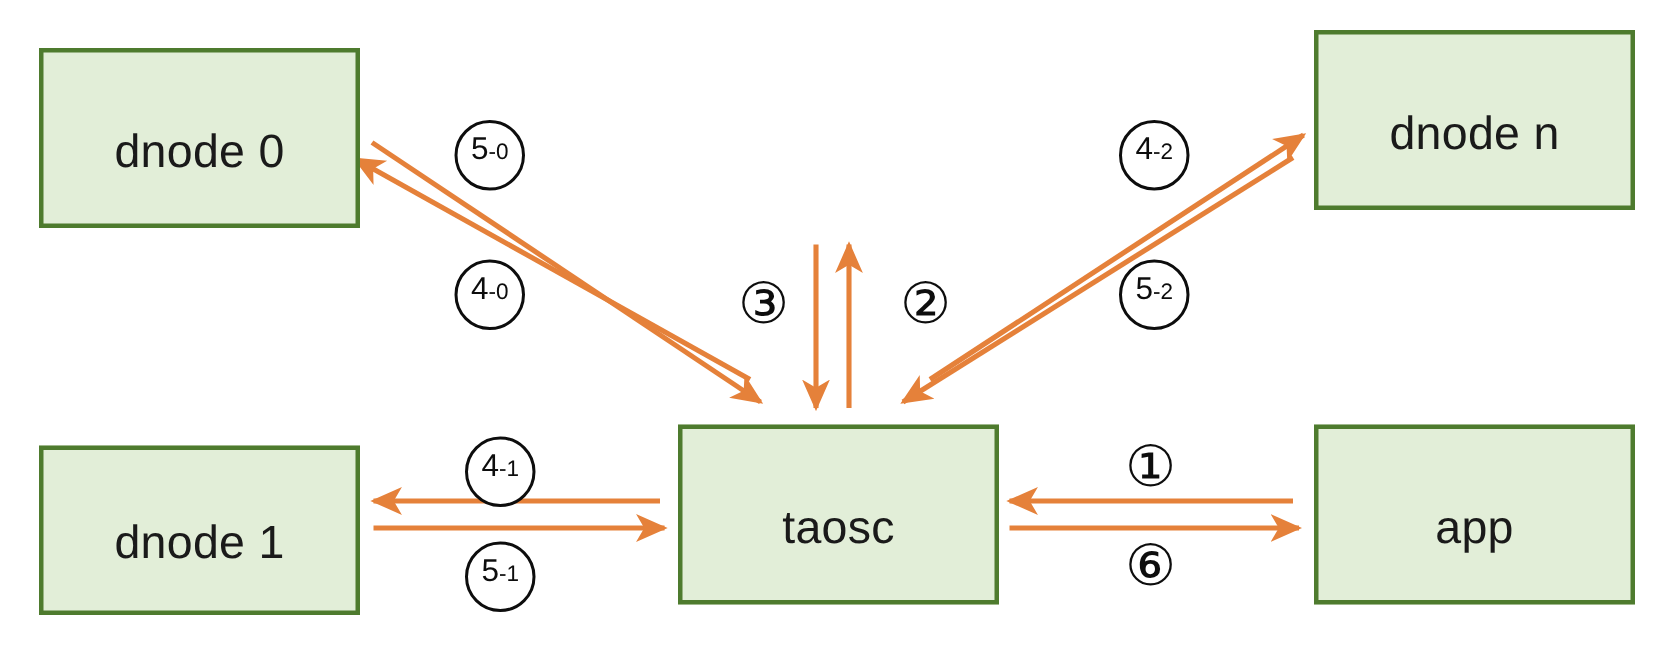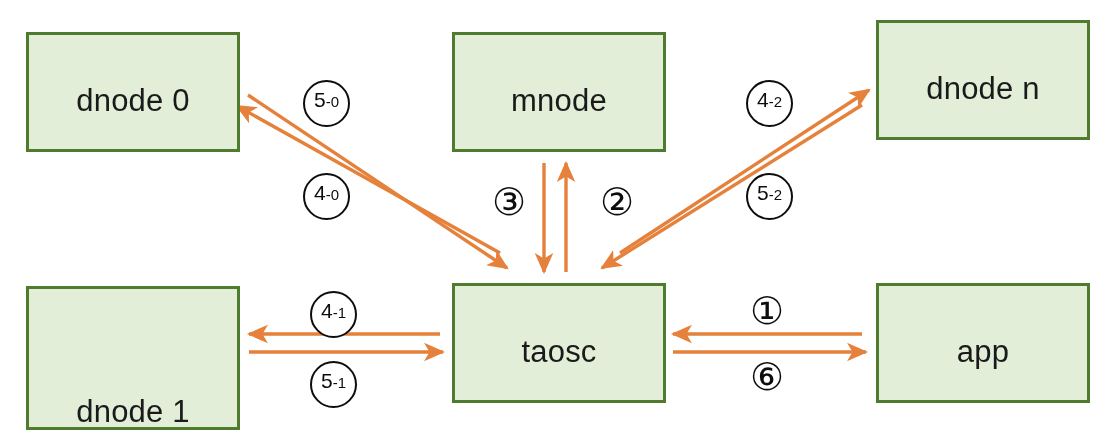--- a/index.html
+++ b/index.html
@@ -129,29 +129,26 @@
 
     <g>
       <line x1="673" y1="352" x2="866" y2="352" stroke="#e5813a" stroke-width="3.4" marker-end="url(#ah)"></line>
     </g>
   </svg>
 
   <div class="node-box" style="left:26px; top:32px; width:214px; height:120px;">
     <span class="node-label">dnode 0</span>
   </div>
 
-  <div class="node-box" style="left:452px; top:32px; width:214px; height:120px;">
-    <span class="node-label">mnode</span>
-  </div>
 
   <div class="node-box" style="left:876px; top:20px; width:214px; height:120px;">
     <span class="node-label">dnode n</span>
   </div>
 
-  <div class="node-box" style="left:26px; top:286px; width:214px; height:144px;align-items:flex-end;">
+  <div class="node-box" style="left:26px; top:297px; width:214px; height:113px;">
     <span class="node-label">dnode 1</span>
   </div>
 
   <div class="node-box" style="left:876px; top:283px; width:214px; height:120px;">
     <span class="node-label">app</span>
   </div>
 
   <div class="node-box" style="left:452px; top:283px; width:214px; height:120px;">
     <span class="node-label">taosc</span>
   </div>

